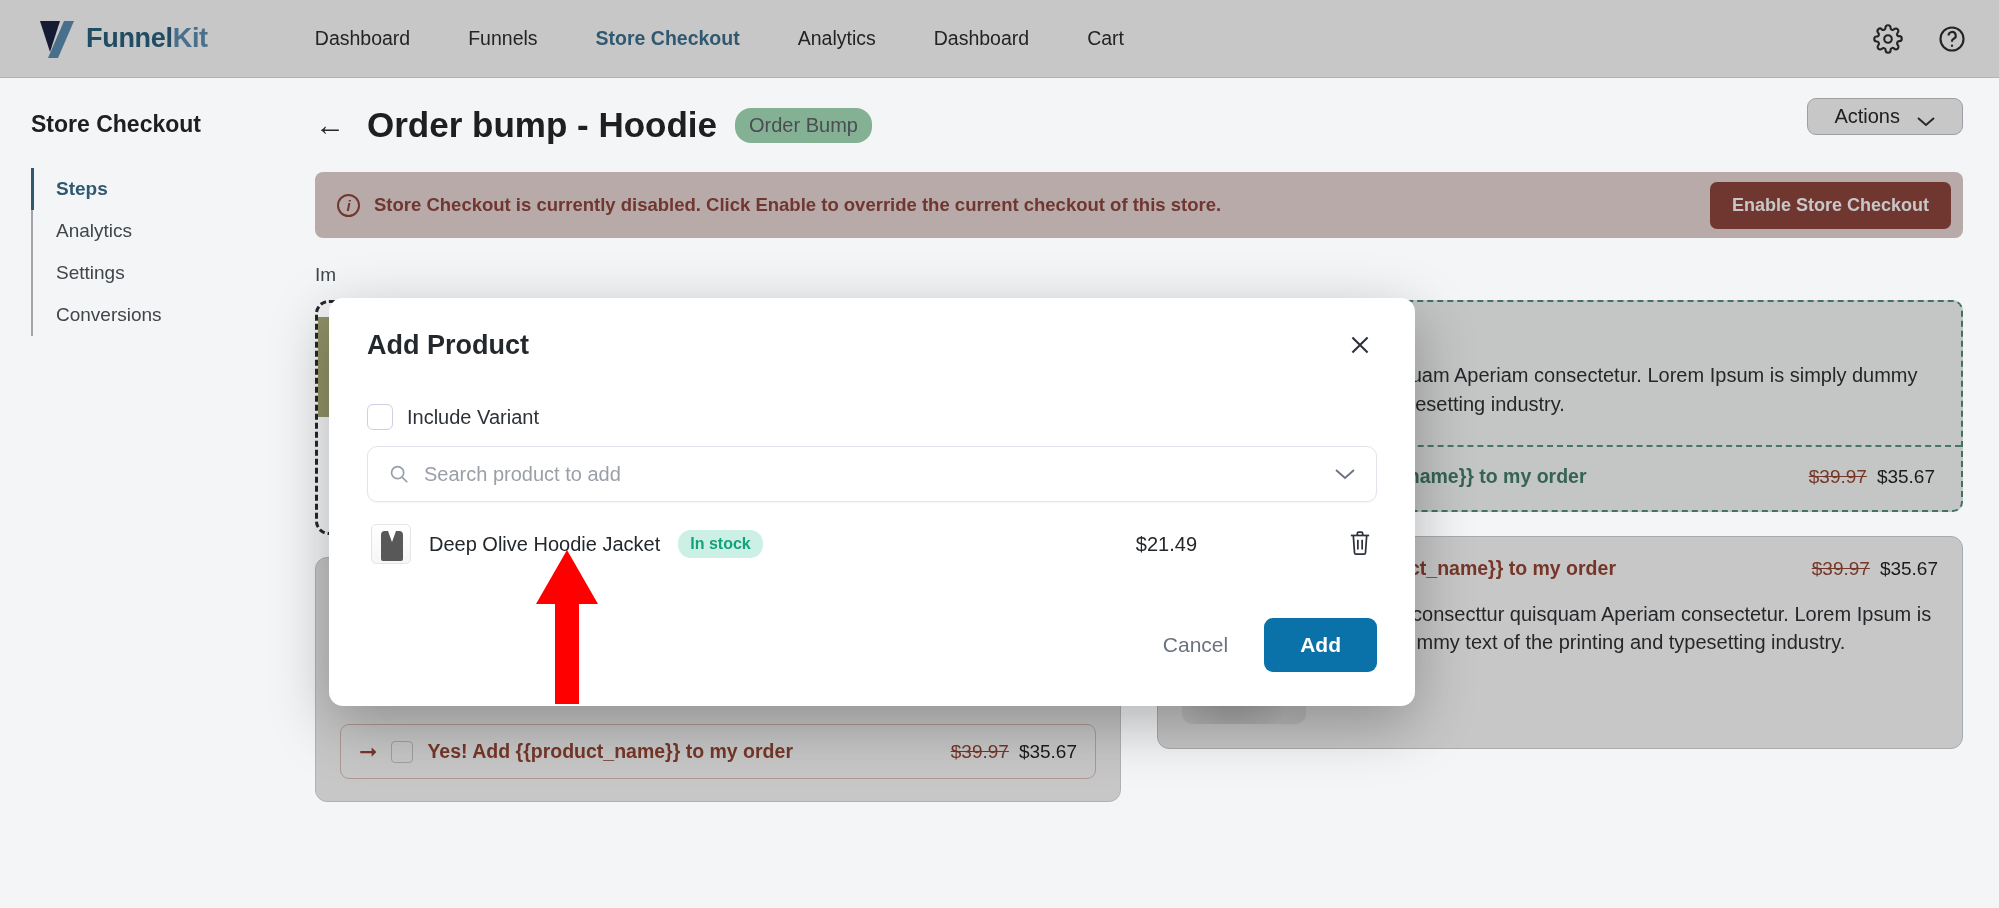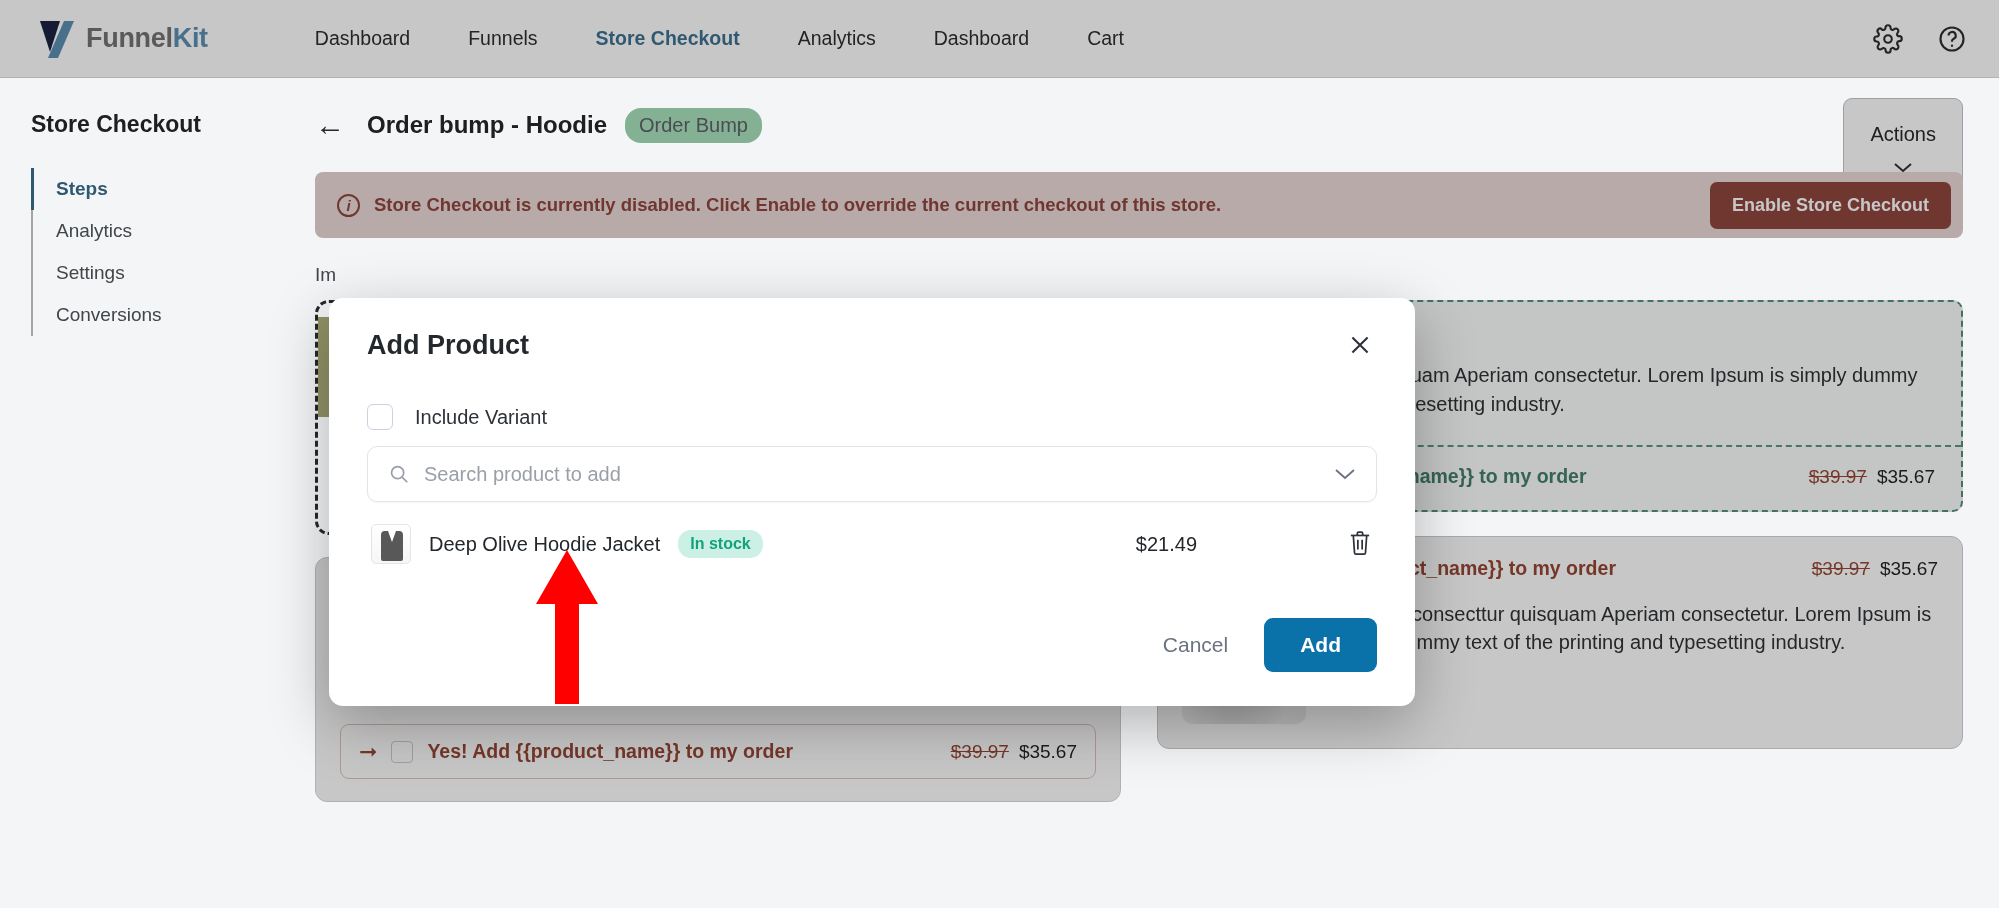--- a/index.html
+++ b/index.html
@@ -21,21 +21,21 @@
   .topbar {
     height: 78px; background: #ffffff;
     display: flex; align-items: center;
     border-bottom: 1px solid #e4e6eb;
     padding: 0 34px;
     position: relative;
   }
   .logo { display: flex; align-items: center; gap: 2px; margin-right: 78px; padding-left: 4px;}
   .logo-mark { width: 46px; height: 42px; position: relative; }
   .logo-text { font-size: 27px; font-weight: bold; letter-spacing: -0.3px; }
-  .logo-text .dark { color: #737373; }
+  .logo-text .dark { color: #0369a1; }
   .logo-text .blue { color: #3a96d8; }
 
   .nav { display: flex; align-items: center; gap: 0px; }
   .nav-item {
     font-size: 19.5px; color: #2e2e2e; padding: 0 29px; cursor: pointer; white-space: nowrap;
   }
   .nav-item.active { color: #1a7ab0; font-weight: 600; }
 
   .topbar-right { position: absolute; right: 30px; top: 0; height: 78px; display: flex; align-items: center; gap: 30px; }
   .tb-icon { width: 34px; height: 34px; display: flex; align-items: center; justify-content: center; cursor: pointer; }
@@ -49,30 +49,30 @@
   .sb-item {
     font-size: 19px; color: #4f5a63; padding: 10px 0 10px 22px;
     margin-left: -2px; border-left: 3px solid transparent; cursor: pointer;
   }
   .sb-item.active { color: #1a7ab0; font-weight: 600; border-left-color: #1a7ab0; }
 
   .content { flex: 1; padding: 0 36px 0 15px; }
 
   .page-head { display: flex; align-items: center; height: 94px; position: relative; }
   .back-arrow { font-size: 30px; color: #2d3238; margin-right: 22px; cursor: pointer; line-height: 1; }
-  .page-title { font-size: 24px; font-weight: 600; color: #23282d; }
+  .page-title { font-size: 35px; font-weight: 600; color: #23282d; }
   .badge-pill {
     margin-left: 18px; background: #86efac; color: #5b6470;
     font-size: 20px; border-radius: 16px; padding: 6px 14px;
   }
   .actions-btn {
     position: absolute; right: 0; top: 20px;
     border: 1px solid #c8ccd2; background: #fff; border-radius: 9px;
-    padding: 24px 26px; font-size: 20px; color: #23282d; cursor: pointer;
-    display: flex; align-items: center; gap: 16px; flex-direction: column;
+    padding: 6px 26px; font-size: 20px; color: #23282d; cursor: pointer;
+    display: flex; align-items: flex-end; gap: 16px;
   }
 
   .notice {
     background: #f7d7d4; border-radius: 8px; height: 66px;
     display: flex; align-items: center; padding: 0 22px; position: relative;
     margin-bottom: 26px;
   }
   .notice-i {
     width: 23px; height: 23px; border: 2px solid #c0392b; border-radius: 50%;
     color: #c0392b; font-size: 15px; display: flex; align-items: center;
@@ -159,21 +159,21 @@
     background: #fff; border-radius: 14px;
     box-shadow: 0 18px 60px rgba(0,0,0,0.28);
     padding: 30px 38px 34px 38px;
   }
   .modal-head { display: flex; align-items: center; margin-bottom: 42px; }
   .modal-title { font-size: 27px; font-weight: 600; color: #23282d; flex: 1; }
   .modal-close { cursor: pointer; width: 34px; height: 34px; display:flex; align-items:center; justify-content:center; }
 
   .field-head { display: flex; align-items: center; margin-bottom: 16px; }
   .field-label { font-size: 20px; color: #2d3238; flex: 1; }
-  .inc-variant { display: flex; align-items: center; gap: 22px; }
+  .inc-variant { display: flex; align-items: center; gap: 14px; }
   .chk-box { width: 26px; height: 26px; border: 1.5px solid #ccd0e0; border-radius: 6px; background: #fff; cursor: pointer; }
   .inc-variant-lbl { font-size: 20px; color: #2d3238; }
 
   .search-box {
     border: 1px solid #e1e4ea; border-radius: 10px; height: 56px;
     display: flex; align-items: center; padding: 0 20px; gap: 14px;
     box-shadow: 0 1px 2px rgba(16,24,40,0.04);
   }
   .search-input {
     border: none; outline: none; flex: 1; font-size: 20px; color: #23282d;

